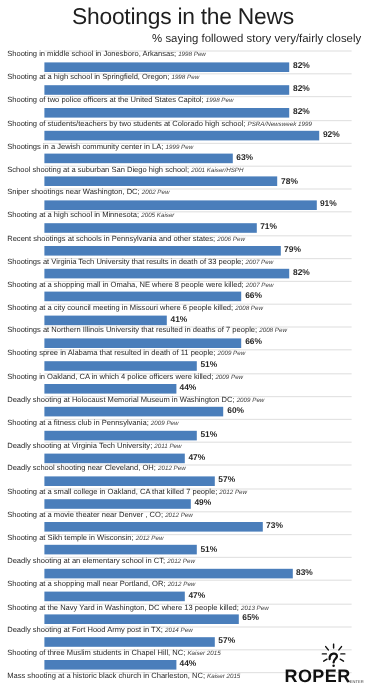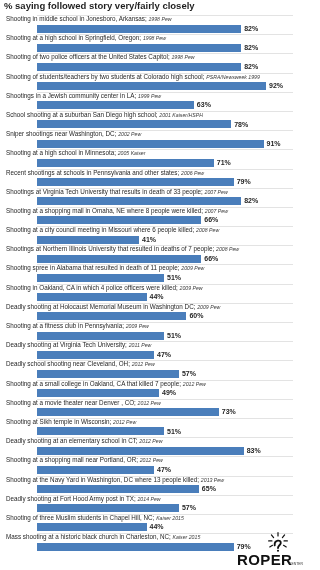--- a/index.html
+++ b/index.html
@@ -24,23 +24,23 @@
   .chart-title {
     text-align: center;
     font-size: 19px;
     font-weight: 400;
     letter-spacing: -0.2px;
     color: #1f1f1f;
     margin: 4px 0 1px 0;
     line-height: 22px;
   }
   .chart-subtitle {
-    text-align: left;
+    text-align: right;
     font-size: 9.5px;
-    font-weight: bold;
+    font-weight: normal;
     color: #1f1f1f;
     margin: 0 0 3px 0;
     line-height: 12px;
   }
   .rows {
     position: relative;
   }
   .row {
     position: relative;
     height: 19.2px;
@@ -121,20 +121,21 @@
     color: #333;
     line-height: 3.6px;
     text-align: left;
   }
 </style>
 </head>
 <body>
 
 <div class="chart-wrap">
 
+  <div class="chart-title">Shootings in the News</div>
   <div class="chart-subtitle">% saying followed story very/fairly closely</div>
 
   <div class="rows" id="rows">
       <div class="row">
         <div class="gridline"></div>
         <div class="row-label"><span>Shooting in middle school in Jonesboro, Arkansas;</span> <span class="src">1998 Pew</span></div>
         <div class="bar-track">
           <div class="bar" style="width: 204.18px; background: rgb(74, 126, 187);"></div>
         </div>
         <div class="bar-value" style="left: 240.18px;">82%</div>

